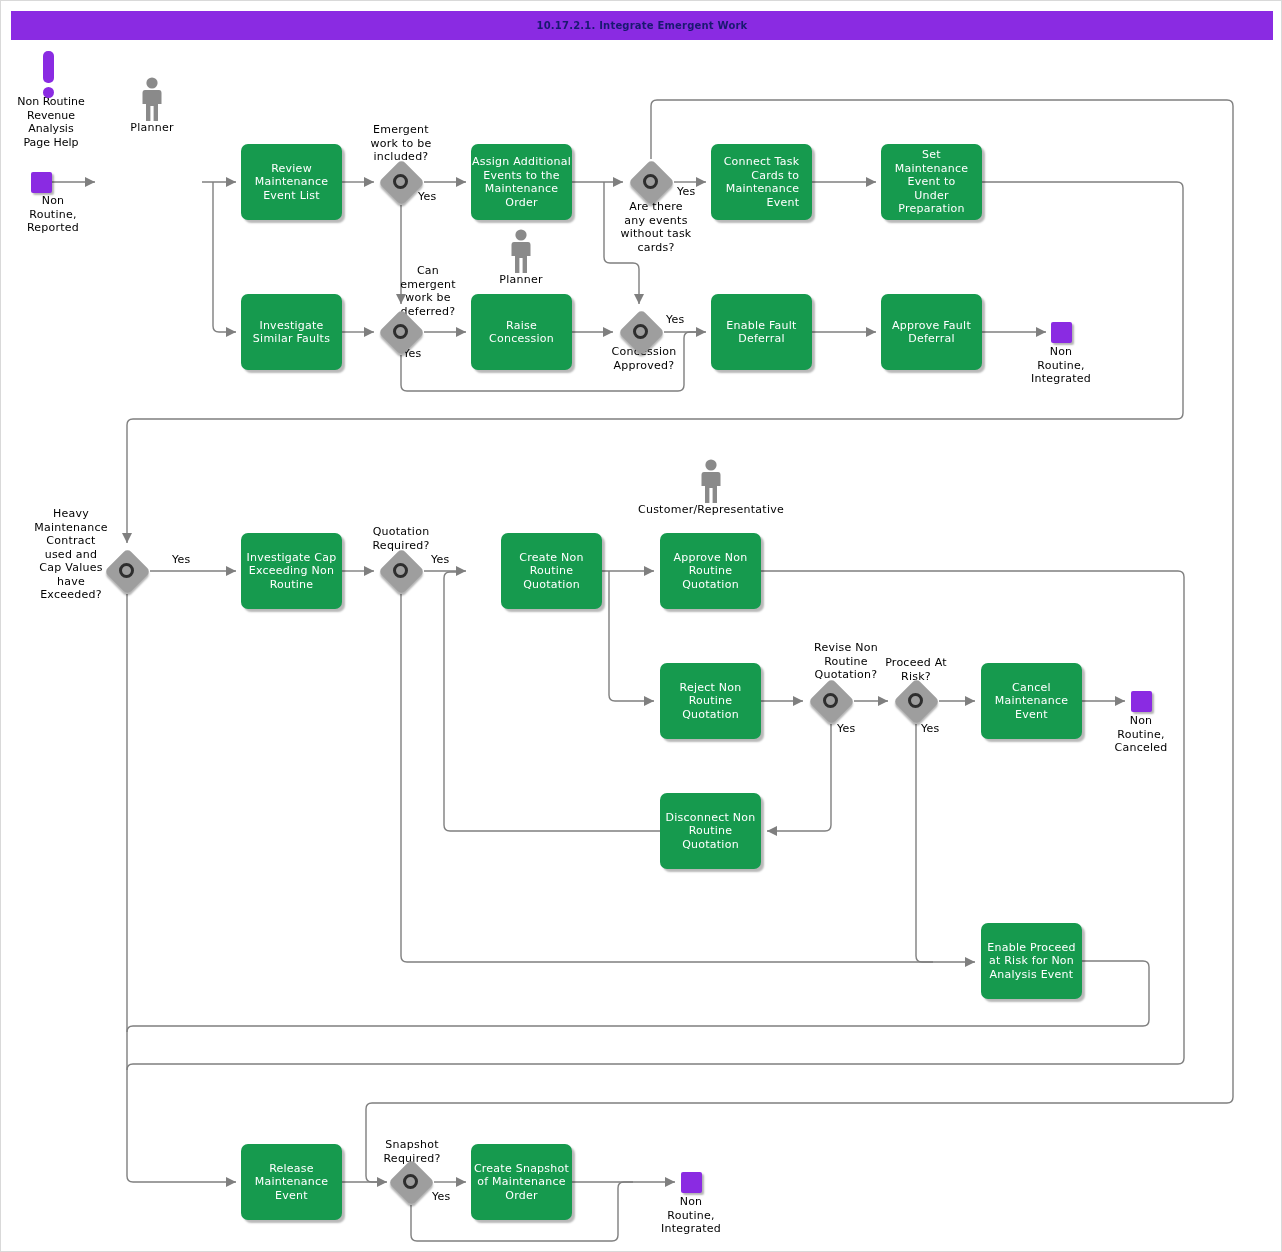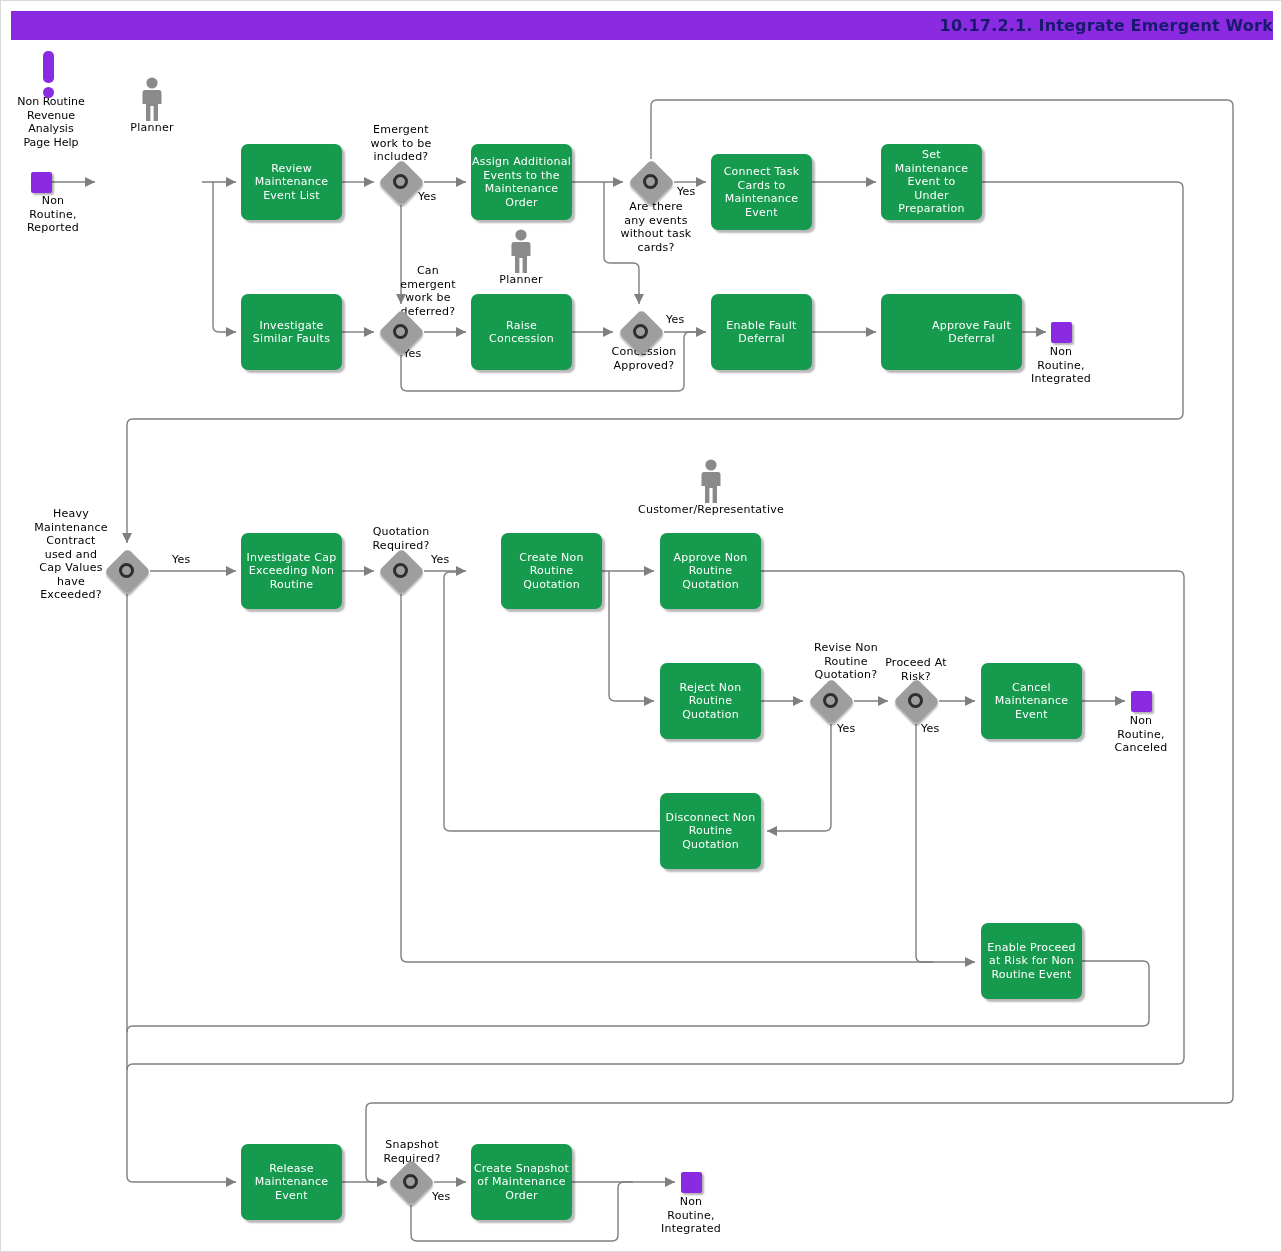--- a/index.html
+++ b/index.html
@@ -3,22 +3,22 @@
 <meta charset="utf-8">
 <style>
   html,body{margin:0;padding:0;background:#fff;}
   #canvas{
     position:relative;width:1282px;height:1252px;background:#fff;
     font-family:"DejaVu Sans","Liberation Sans",sans-serif;font-size:11px;color:#000;
     border:1px solid #d9d9d9;box-sizing:border-box;overflow:hidden;
   }
   .titlebar{
     position:absolute;left:10px;top:10px;width:1262px;height:29px;background:#8A2BE2;
-    display:flex;align-items:center;justify-content:flex-end;
-    color:#191970;font-weight:bold;font-size:16px;letter-spacing:.2px;
+    display:flex;align-items:center;justify-content:center;
+    color:#191970;font-weight:bold;font-size:10px;letter-spacing:.2px;
   }
   svg.wires{position:absolute;left:0;top:0;z-index:1;}
   .node{
     position:absolute;width:101px;height:76px;background:#169A4E;border-radius:7px;
     color:#fff;display:flex;align-items:center;justify-content:center;text-align:center;
     white-space:pre-line;line-height:13.5px;letter-spacing:.25px;
     box-shadow:3px 3px 2px rgba(0,0,0,.28);z-index:3;cursor:pointer;
   }
   .diamond{
     position:absolute;width:33px;height:33px;background:#9E9E9E;border-radius:5px;
@@ -152,37 +152,37 @@
 Routine,
 Integrated</div>
 
   <div class="node" style="left:240px;top:143px;">Review
 Maintenance
 Event List</div>
   <div class="node" style="left:470px;top:143px;">Assign Additional
 Events to the
 Maintenance
 Order</div>
-  <div class="node" style="left:710px;top:153px;">Connect Task
+  <div class="node" style="left:710px;top:143px;text-align:right;">Connect Task
 Cards to
 Maintenance
 Event</div>
   <div class="node" style="left:880px;top:143px;">Set
 Maintenance
 Event to
 Under
 Preparation</div>
 
   <div class="node" style="left:240px;top:293px;">Investigate
 Similar Faults</div>
   <div class="node" style="left:470px;top:293px;">Raise
 Concession</div>
   <div class="node" style="left:710px;top:293px;">Enable Fault
 Deferral</div>
-  <div class="node" style="left:880px;top:293px;padding-left:40px;">Approve Fault
+  <div class="node" style="left:880px;top:293px;">Approve Fault
 Deferral</div>
 
   <div class="node" style="left:240px;top:532px;">Investigate Cap
 Exceeding Non
 Routine</div>
   <div class="node" style="left:470px;top:532px;margin-left:30px;">Create Non
 Routine
 Quotation</div>
   <div class="node" style="left:659px;top:532px;">Approve Non
 Routine
@@ -191,21 +191,21 @@
 Routine
 Quotation</div>
   <div class="node" style="left:980px;top:662px;text-align:center;">Cancel
 Maintenance
 Event</div>
   <div class="node" style="left:659px;top:792px;">Disconnect Non
 Routine
 Quotation</div>
   <div class="node" style="left:980px;top:922px;">Enable Proceed
 at Risk for Non
-Routine Event</div>
+Analysis Event</div>
 
   <div class="node" style="left:240px;top:1143px;">Release
 Maintenance
 Event</div>
   <div class="node" style="left:470px;top:1143px;">Create Snapshot
 of Maintenance
 Order</div>
 
   <div class="diamond" style="left:384px;top:165px;"></div>
   <div class="ring" style="left:392px;top:173px;"></div>

